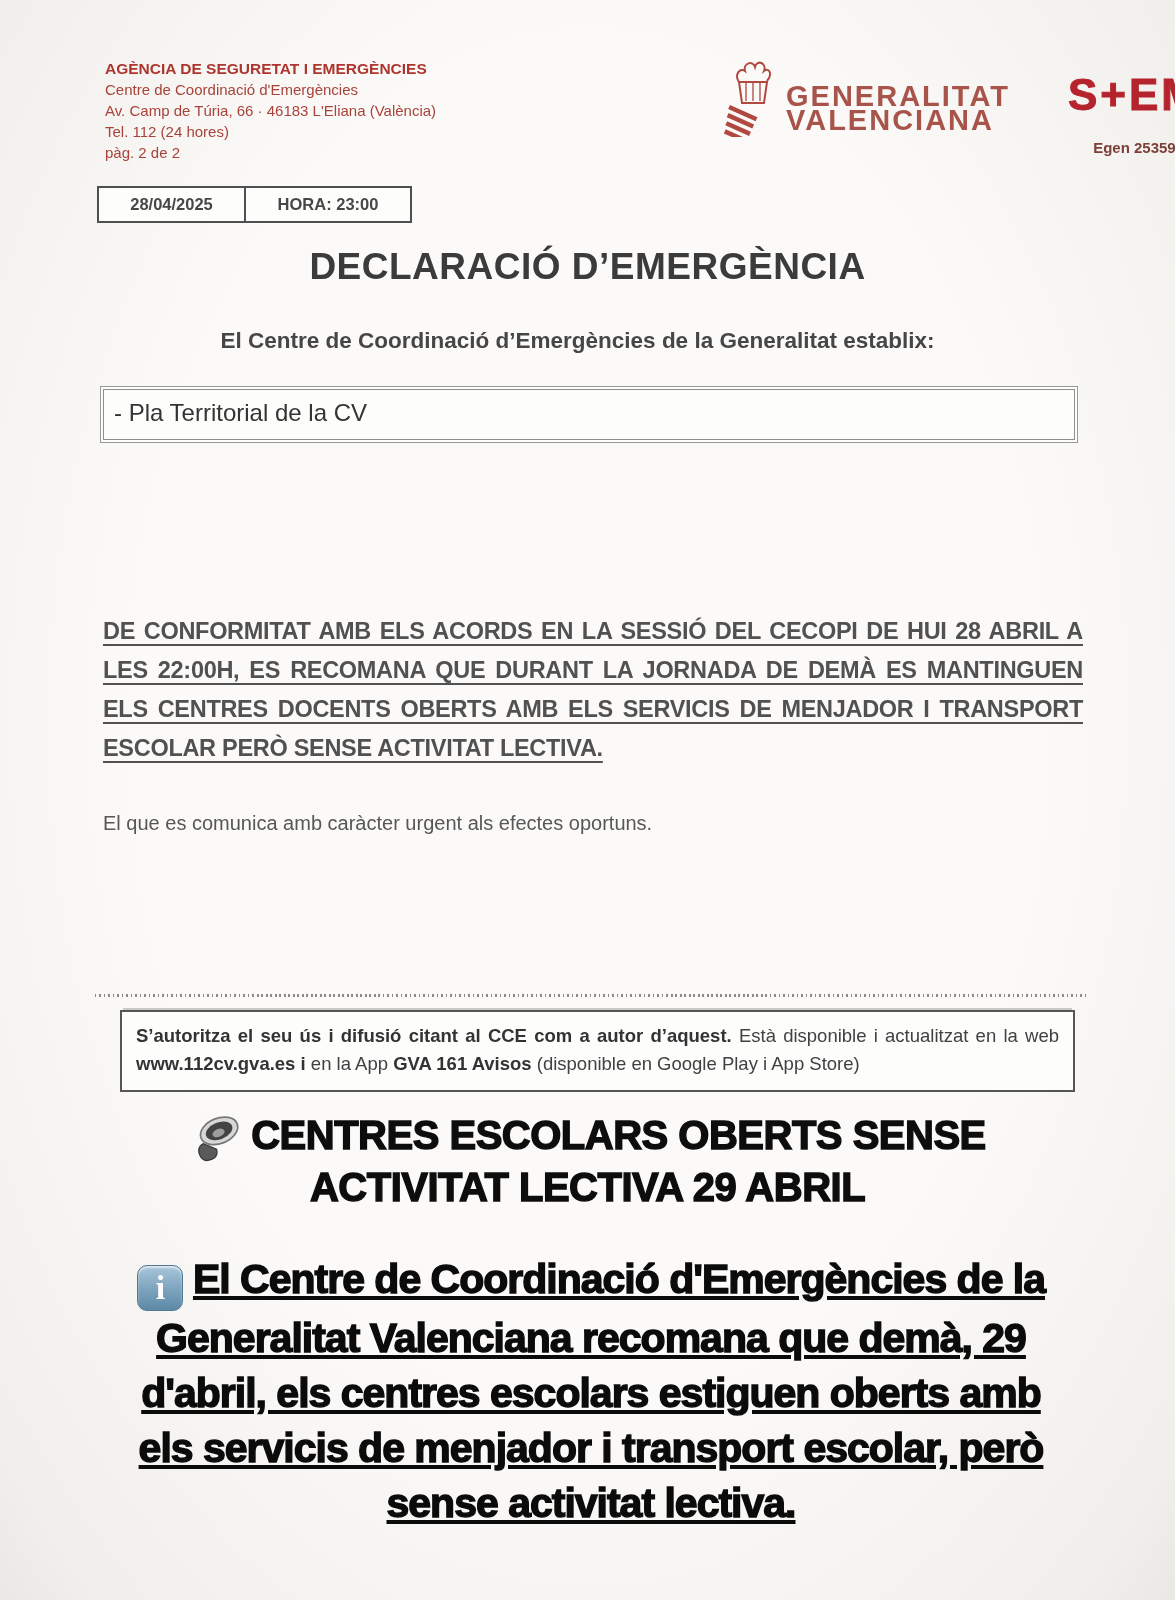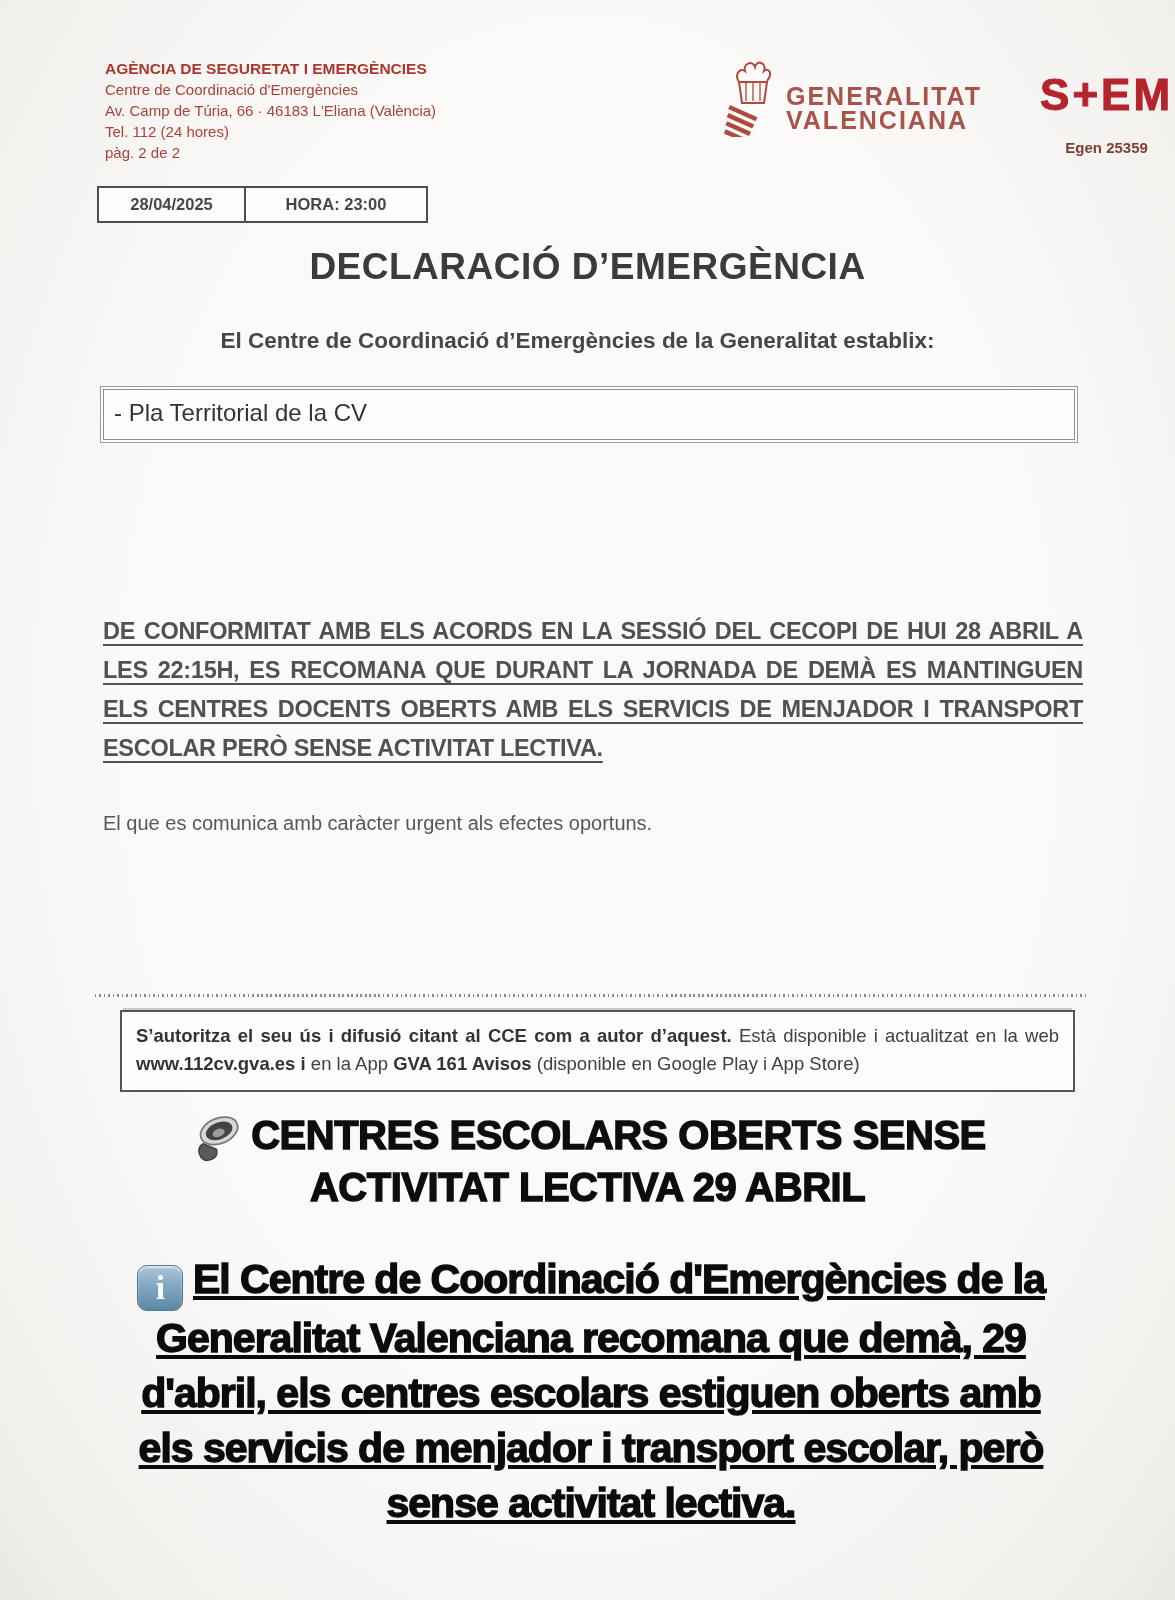--- a/index.html
+++ b/index.html
@@ -10,34 +10,34 @@
     background:radial-gradient(ellipse at 50% 45%, #fbfaf8 55%, #f0efec 92%, #e9e8e4 100%);
     overflow:hidden; color:#3d3d3d;
   }
 
   
   .sender { position:absolute; top:58px; left:105px; color:#a9433a; font-size:15px; line-height:21px; }
   .sender .agency { font-weight:bold; color:#ad352e; font-size:15.5px; }
 
   .brandrow { position:absolute; top:55px; left:722px; right:100px; display:flex; align-items:flex-start; }
   .gva { display:flex; align-items:center; gap:8px; }
-  .gva-name { color:#a8544b; font-weight:bold; font-size:25px; letter-spacing:2px; line-height:24px; margin-top:19px; }
+  .gva-name { color:#a8544b; font-weight:bold; font-size:29px; letter-spacing:2px; line-height:24px; margin-top:19px; }
   .sem-block { margin-left:58px; margin-top:18px; text-align:center; }
   .sem { color:#b5242d; font-weight:900; font-size:44px; letter-spacing:3px; line-height:44px;
          -webkit-text-stroke:1px #b5242d; font-family:"Liberation Sans", sans-serif; }
   .egen { margin-top:22px; color:#7d4038; font-weight:bold; font-size:15px; }
 
   
   .datebar { position:absolute; top:186px; left:97px; display:flex; }
   .datecell {
     border:2px solid #4f4f4f; background:#fdfdfc; height:37px; display:flex; align-items:center; justify-content:center;
     font-weight:bold; font-size:16.5px; color:#474747;
   }
   .datecell.d1 { width:148px; border-right:1px solid #4f4f4f; }
-  .datecell.d2 { width:183px; border-left:1px solid #4f4f4f; }
+  .datecell.d2 { width:167px; border-left:1px solid #4f4f4f; }
 
   
   .title { position:absolute; top:246px; left:0; right:0; text-align:center;
            font-size:37px; font-weight:bold; color:#3b3b3b; letter-spacing:.5px; }
   .subtitle { position:absolute; top:328px; left:0; right:20px; text-align:center;
               font-size:22.5px; font-weight:bold; color:#464646; }
 
   
   .planbox { position:absolute; top:386px; left:100px; right:97px; border:1px solid #9a9a98; padding:2px; background:#fdfdfc; }
   .planbox .inner { border:1px solid #8d8d8b; padding:9px 14px 12px 10px; font-size:24px; color:#343434; }
@@ -126,21 +126,21 @@
     <div class="datecell d2">HORA: 23:00</div>
   </div>
 
   <div class="title">DECLARACIÓ D’EMERGÈNCIA</div>
   <div class="subtitle">El Centre de Coordinació d’Emergències de la Generalitat establix:</div>
 
   <div class="planbox">
     <div class="inner">- Pla Territorial de la CV</div>
   </div>
 
-  <div class="embody">DE CONFORMITAT AMB ELS ACORDS EN LA SESSIÓ DEL CECOPI DE HUI 28 ABRIL A LES 22:15H, ES RECOMANA QUE DURANT LA JORNADA DE DEMÀ ES MANTINGUEN ELS CENTRES DOCENTS OBERTS AMB ELS SERVICIS DE MENJADOR I TRANSPORT ESCOLAR PERÒ SENSE ACTIVITAT LECTIVA.</div>
+  <div class="embody">DE CONFORMITAT AMB ELS ACORDS EN LA SESSIÓ DEL CECOPI DE HUI 28 ABRIL A LES 22:00H, ES RECOMANA QUE DURANT LA JORNADA DE DEMÀ ES MANTINGUEN ELS CENTRES DOCENTS OBERTS AMB ELS SERVICIS DE MENJADOR I TRANSPORT ESCOLAR PERÒ SENSE ACTIVITAT LECTIVA.</div>
   <div class="closing">El que es comunica amb caràcter urgent als efectes oportuns.</div>
 
   <div class="dotline"></div>
   <div class="authbox">
     <b>S’autoritza el seu ús i difusió citant al CCE com a autor d’aquest.</b><span> Està disponible i actualitzat en la web </span><b>www.112cv.gva.es i</b><span> en la App </span><b>GVA 161 Avisos</b><span> (disponible en Google Play i App Store)</span>
   </div>
 
   <div class="announce">
     <div class="l1">
       <span class="speaker">

